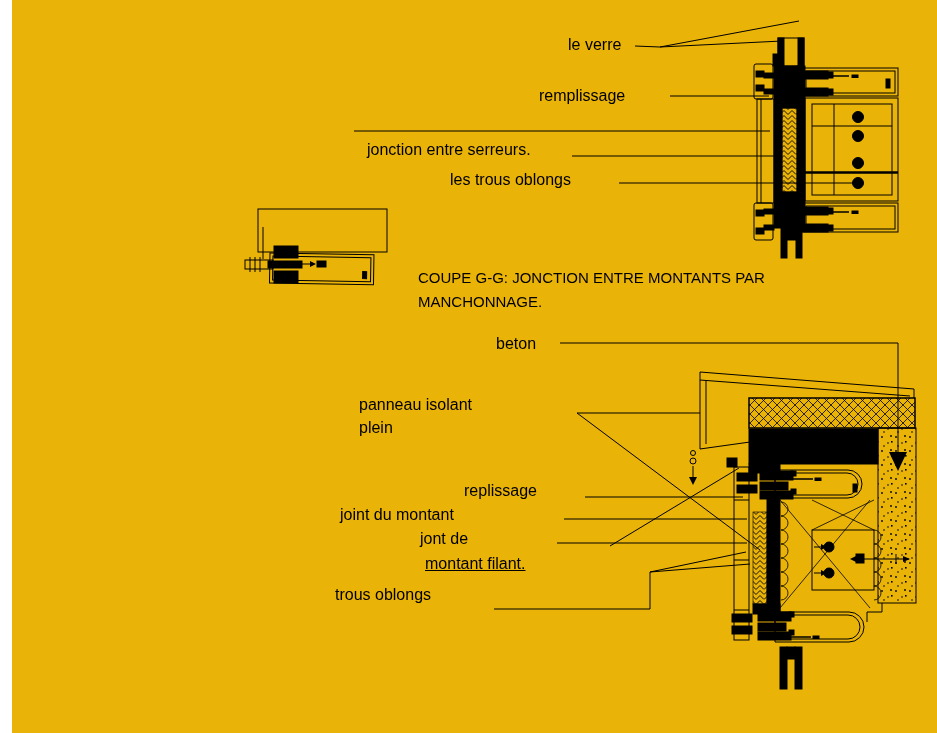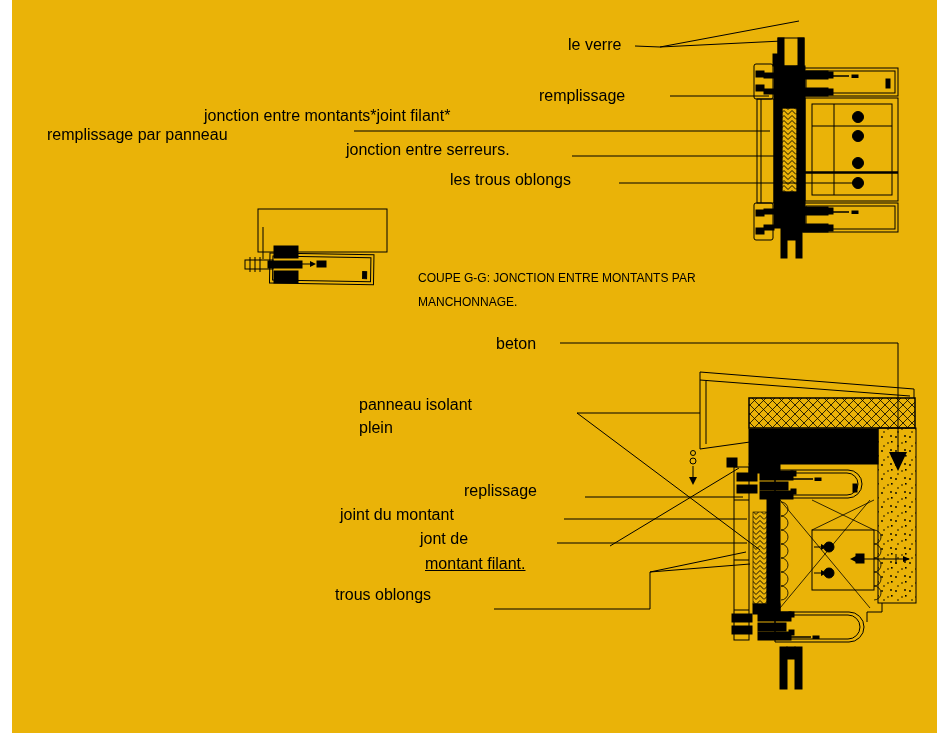--- a/index.html
+++ b/index.html
@@ -1,26 +1,26 @@
 <!DOCTYPE html>
 <html><head>
 <meta charset="utf-8">
 <style>
   html,body{margin:0;padding:0;background:#fff;}
   .canvas{position:relative;width:937px;height:733px;background:#eab308;overflow:hidden;
           font-family:"Liberation Sans",sans-serif;color:#000;margin-left:12px;}
   .canvas svg{position:absolute;left:0;top:0;}
   .lbl{position:absolute;font-size:16px;line-height:20px;white-space:nowrap;}
-  .cap{position:absolute;font-size:12px;line-height:24px;white-space:nowrap;}
+  .cap{position:absolute;font-size:15px;line-height:24px;white-space:nowrap;}
   
   #le-verre{left:556px;top:35px;}
   #remplissage-top{left:527px;top:86px;}
   #jonction-montants{left:192px;top:106px;}
   #remplissage-panneau{left:35px;top:124px;line-height:22px;}
-  #jonction-serreurs{left:334px;top:140px;}
+  #jonction-serreurs{left:355px;top:140px;}
   #les-trous-oblongs{left:438px;top:170px;}
   #beton{left:484px;top:334px;}
   #panneau-isolant{left:347px;top:393px;line-height:23px;}
   #replissage{left:452px;top:481px;}
   #joint-du-montant{left:328px;top:505px;}
   #jont-de{left:408px;top:529px;}
   #montant-filant{left:413px;top:554px;text-decoration:underline;}
   #trous-oblongs{left:323px;top:585px;}
   #caption-gg{left:406px;top:266px;}
   #caption-ee{left:608px;top:669px;}
@@ -242,23 +242,21 @@
       <rect x="844" y="554" width="8" height="9" fill="#000"></rect>
       <line x1="852" y1="559" x2="897" y2="559" stroke-width="1.2"></line>
       <line x1="884" y1="554" x2="884" y2="564"></line>
       <polygon points="891,556 891,562 898,559" fill="#000" stroke="none"></polygon>
     </g>
   </g>
 </svg>
 
 <div class="lbl" id="le-verre">le verre</div>
 <div class="lbl" id="remplissage-top">remplissage</div>
-<div class="lbl" id="jonction-montants">jonction entre montants*joint filant*</div>
 <div class="lbl" id="remplissage-panneau">
-  <div>remplissage par panneau</div>
 </div>
 <div class="lbl" id="jonction-serreurs">jonction entre serreurs.</div>
 <div class="lbl" id="les-trous-oblongs">les trous oblongs</div>
 
 <div class="cap" id="caption-gg">
   <div>COUPE G-G: JONCTION ENTRE MONTANTS PAR</div>
   <div>MANCHONNAGE.</div>
 </div>
 
 <div class="lbl" id="beton">beton</div>

